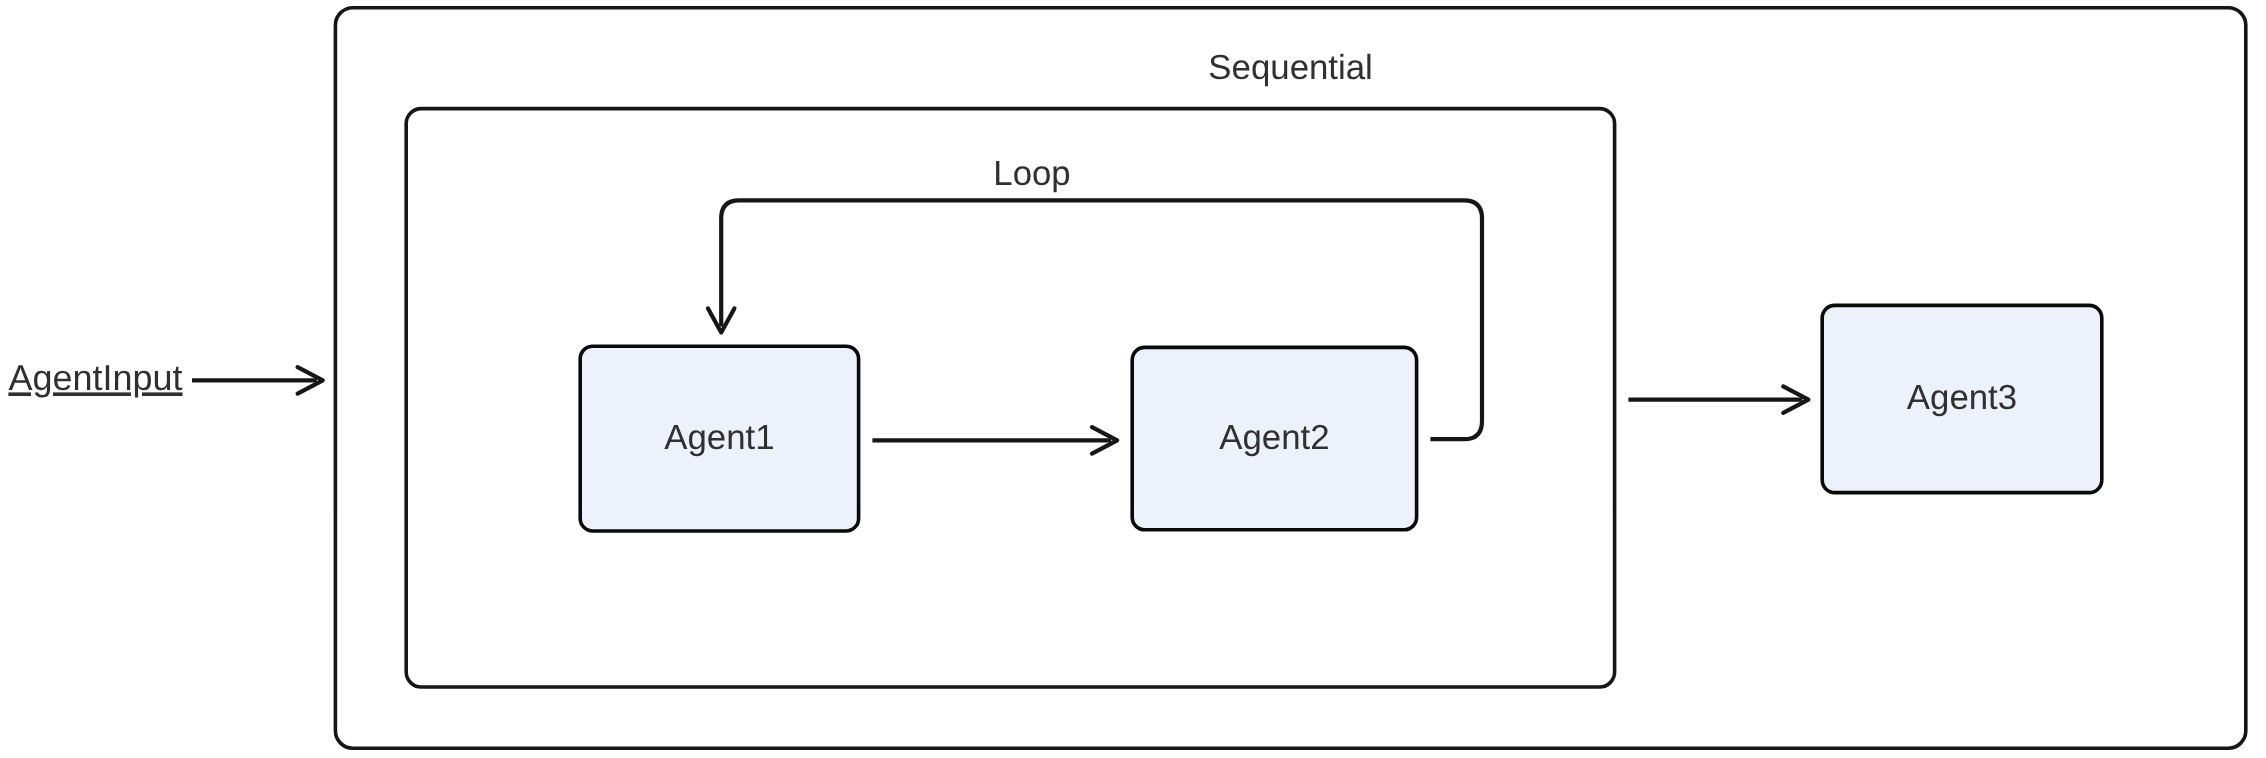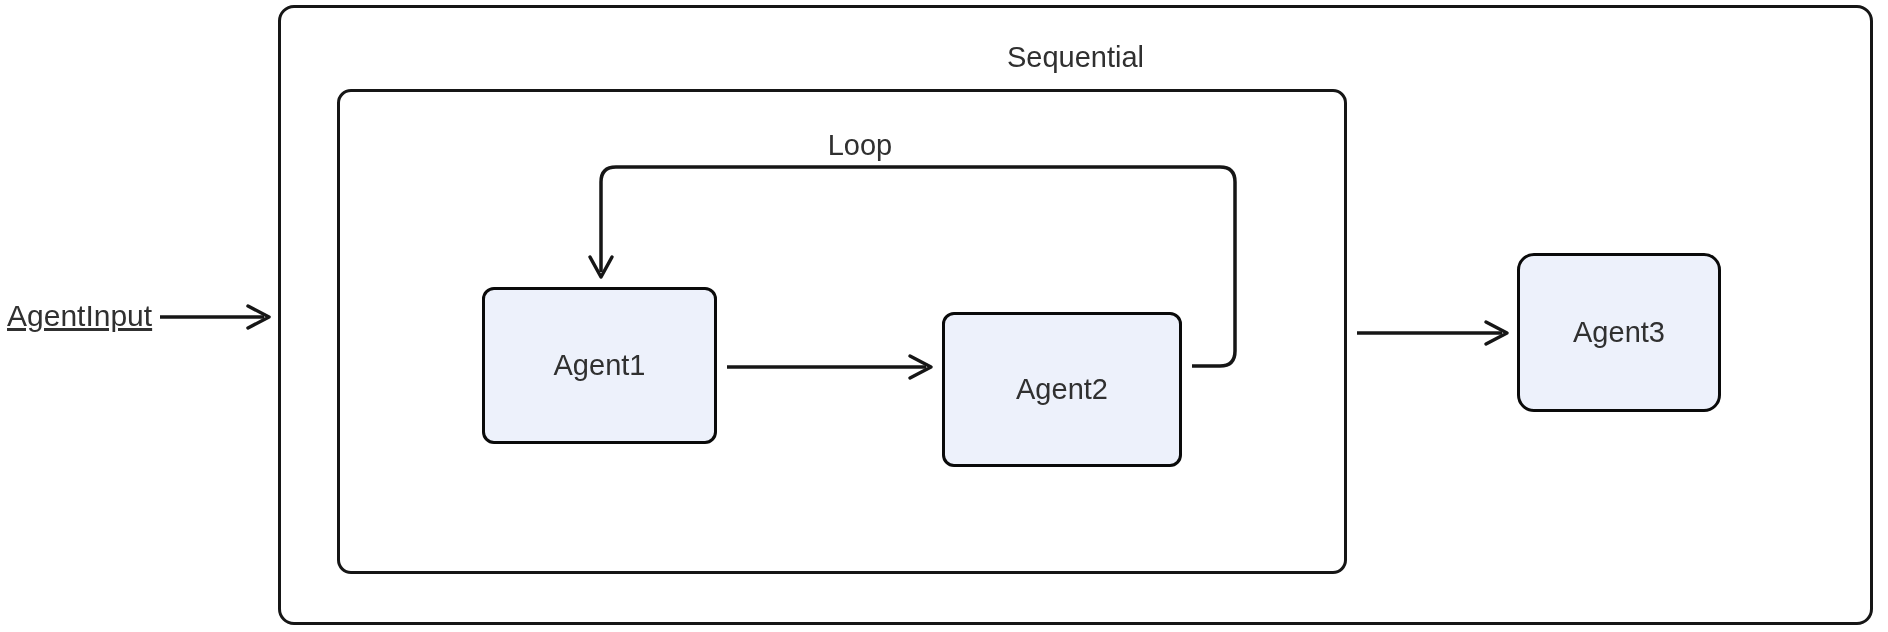--- a/index.html
+++ b/index.html
@@ -50,22 +50,22 @@
     border: 3.5px solid var(--node-border);
     border-radius: 12px;
     box-sizing: border-box;
     display: flex;
     align-items: center;
     justify-content: center;
     font-size: 29px;
     color: var(--text);
   }
   .node.agent1 { left: 142px; top: 195px; width: 235px; height: 157px; }
-  .node.agent2 { left: 602px; top: 196px; width: 240px; height: 155px; margin-top: 24px; }
-  .node.agent3 { left: 1236px; top: 245px; width: 204px; height: 159px; border-radius: 17px; }
+  .node.agent2 { left: 602px; top: 196px; width: 240px; height: 155px; }
+  .node.agent3 { left: 1236px; top: 245px; width: 236px; height: 159px; }
   .input-label {
     position: absolute;
     left: 7px; top: 298px;
     font-size: 30px;
     line-height: 36px;
     color: var(--text);
     white-space: nowrap;
     text-decoration: underline;
   }
   svg.edges-layer {

